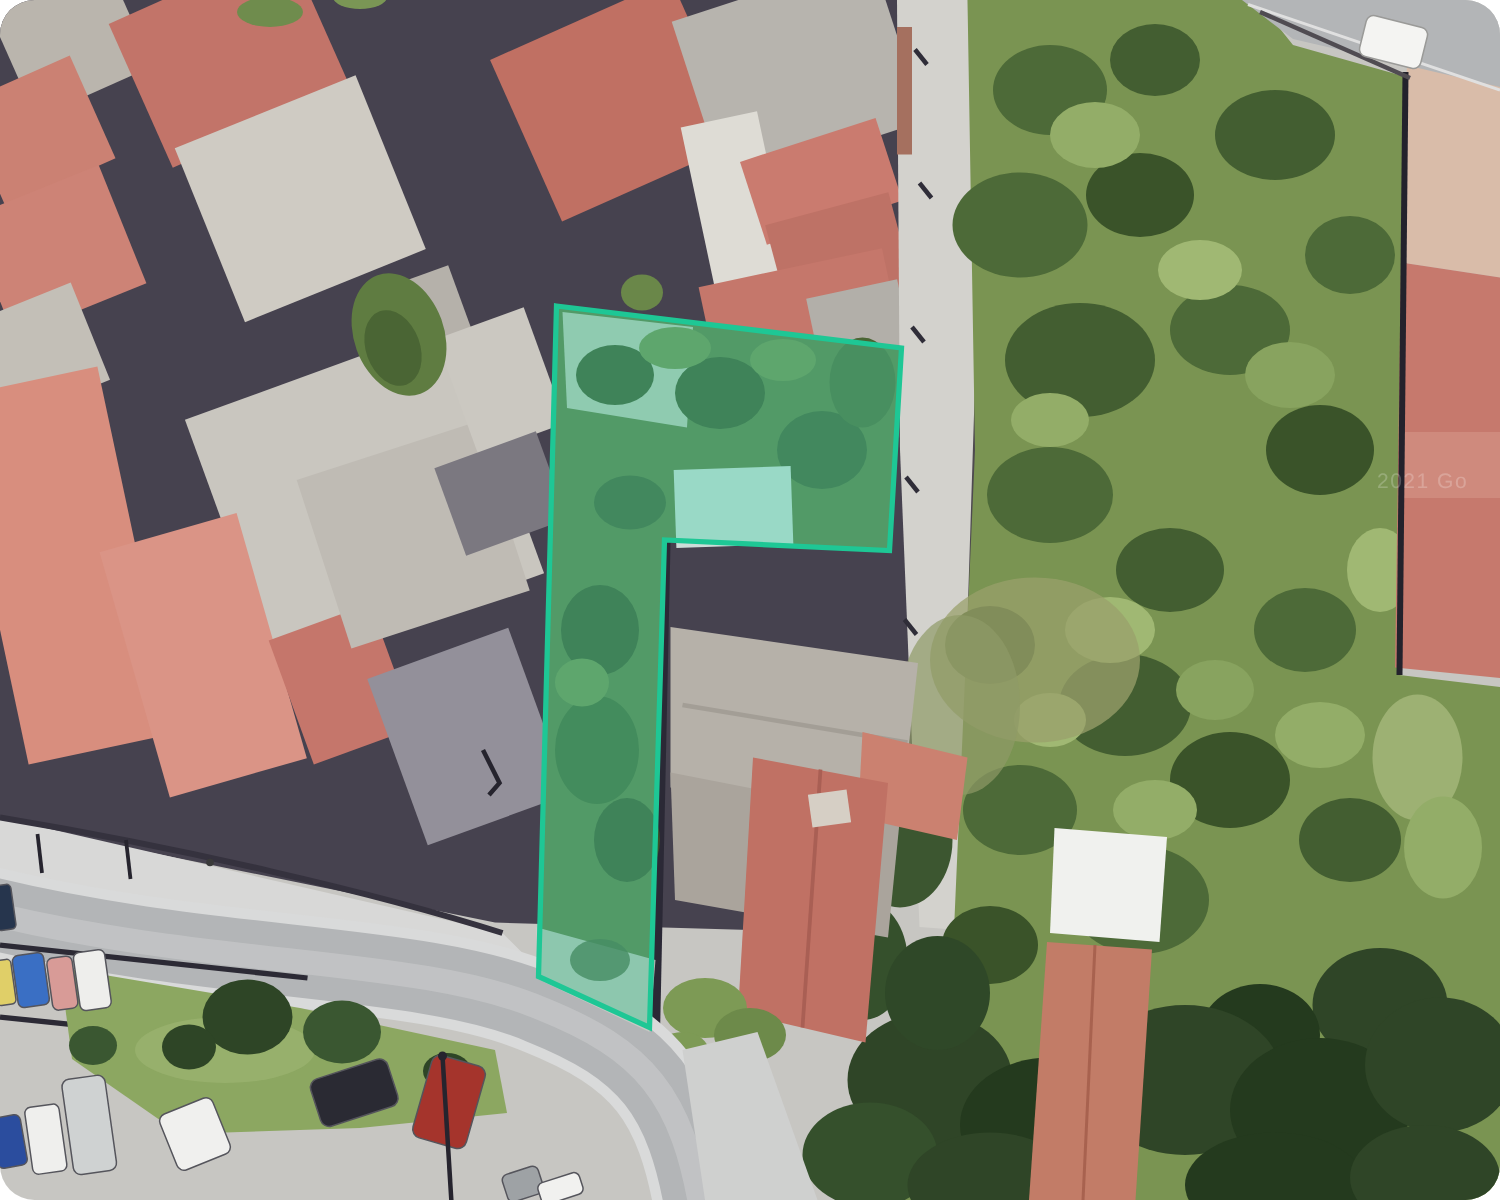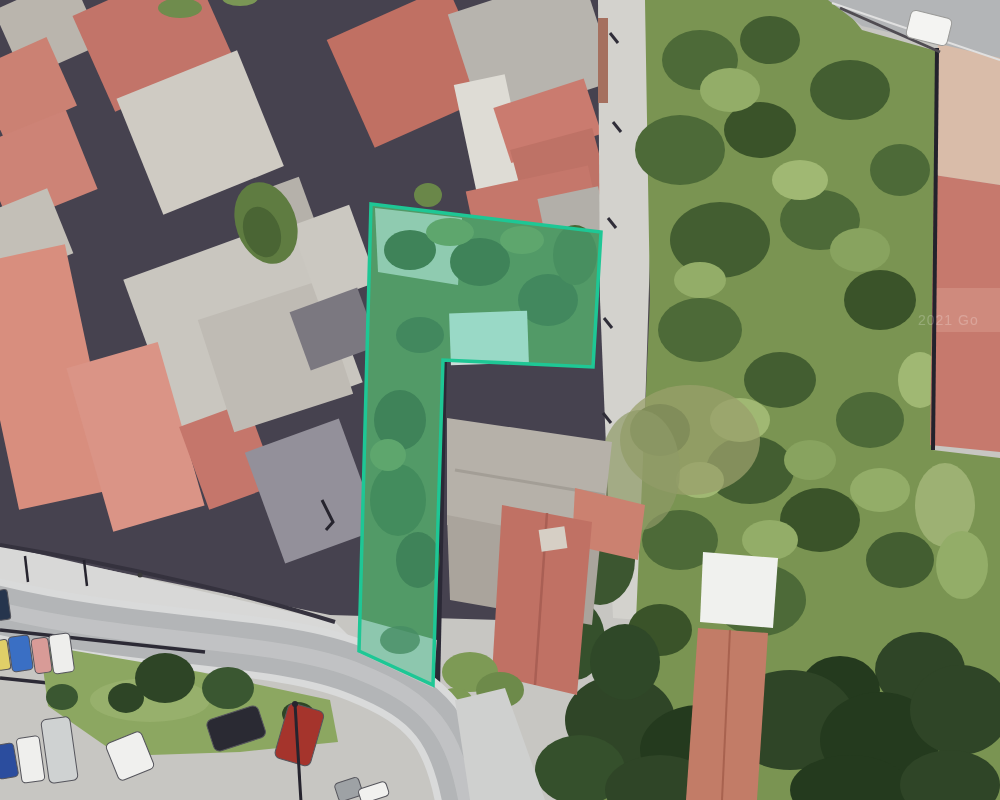--- a/index.html
+++ b/index.html
@@ -1,16 +1,16 @@
 <!DOCTYPE html>
 <html><head>
 <meta charset="utf-8">
 <style>
   html,body{margin:0;padding:0;background:#ffffff;}
-  .stage{position:relative;width:1000px;height:800px;overflow:hidden;font-family:"Liberation Sans",sans-serif;}
+  .stage{position:relative;width:1000px;height:800px;overflow:hidden;font-family:"Liberation Sans",sans-serif;border-radius:23px;}
   .stage svg{display:block;}
   text.wm{font-family:"Liberation Sans",sans-serif;font-size:14px;fill:#ffffff;opacity:.22;letter-spacing:1px;}
 </style>
 </head>
 <body>
 
 <div class="stage">
 <svg width="1000" height="800" viewBox="0 0 1000 800" xmlns="http://www.w3.org/2000/svg">
 
   <rect x="0" y="0" width="1000" height="800" fill="#c7c6c2"></rect>

